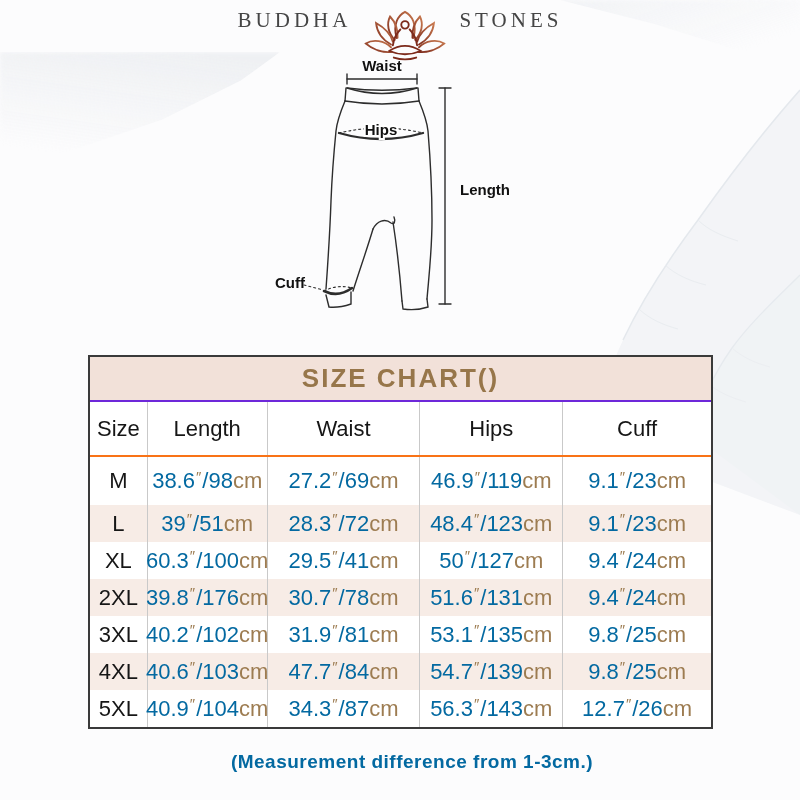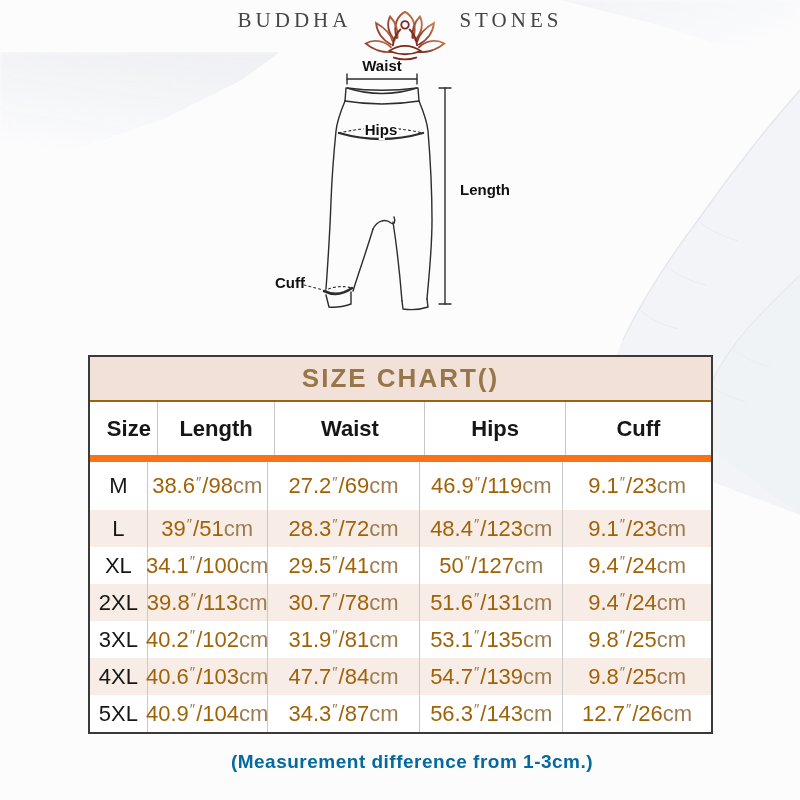--- a/index.html
+++ b/index.html
@@ -36,37 +36,37 @@
   
   .pants{position:absolute;left:250px;top:55px;}
   .diag-label{font-family:"Liberation Sans",sans-serif;font-size:15px;font-weight:bold;fill:#111;}
   
   .chart{
     position:absolute;left:88px;top:355px;width:625px;
     box-sizing:border-box;border:2px solid #3a3a3a;background:#fff;
   }
   .chart-title{
     height:43px;background:var(--title-bar-bg,#f2e1d9);
-    border-bottom:2px solid #a16207;
+    border-bottom:2px solid #6d28d9;
     display:flex;align-items:center;justify-content:center;
     color:var(--title-text,#97764a);font-weight:bold;letter-spacing:2px;
   }
   .t-main{font-size:26px;}
   .t-unit{font-size:19px;letter-spacing:1.5px;padding-top:4px;}
   .grid-row{display:grid;grid-template-columns:9.3% 19.3% 24.6% 23% 23.8%;}
-  .thead{height:53px;border-bottom:7px solid #f97316;font-weight:bold;font-size:22px;padding-left:11px;}
+  .thead{height:53px;border-bottom:2px solid #f97316;font-weight:normal;font-size:22px;}
   .cell{
     display:flex;align-items:center;justify-content:center;
     border-right:1px solid #c9c9c9;min-width:0;
   }
   .cell:last-child{border-right:none;}
   .trow{height:37px;font-size:22px;}
   .trow:first-child{height:48px;}
   .trow.alt{background:var(--row-stripe-bg,#f7ece6);}
-  .num{color:#a16207;}
+  .num{color:#0369a1;}
   .mark{color:var(--unit-text,#9d7c51);font-size:15px;position:relative;top:-5px;margin:0 1px 0 1px;}
   .unit{color:var(--unit-text,#9d7c51);}
   
   .note{
     position:absolute;top:751px;left:12px;width:100%;text-align:center;
     font-size:19px;font-weight:bold;color:#0369a1;letter-spacing:.5px;
   }
 </style>
 </head>
 <body>
@@ -216,21 +216,21 @@
         <div class="cell">
           <span class="num">9.1</span>
           <span class="mark">″</span>
           <span class="num">/23</span>
           <span class="unit">cm</span>
         </div>
       </div>
       <div class="grid-row trow">
         <div class="cell">XL</div>
         <div class="cell">
-          <span class="num">34.1</span>
+          <span class="num">60.3</span>
           <span class="mark">″</span>
           <span class="num">/100</span>
           <span class="unit">cm</span>
         </div>
         <div class="cell">
           <span class="num">29.5</span>
           <span class="mark">″</span>
           <span class="num">/41</span>
           <span class="unit">cm</span>
         </div>
@@ -245,21 +245,21 @@
           <span class="mark">″</span>
           <span class="num">/24</span>
           <span class="unit">cm</span>
         </div>
       </div>
       <div class="grid-row trow alt">
         <div class="cell">2XL</div>
         <div class="cell">
           <span class="num">39.8</span>
           <span class="mark">″</span>
-          <span class="num">/113</span>
+          <span class="num">/176</span>
           <span class="unit">cm</span>
         </div>
         <div class="cell">
           <span class="num">30.7</span>
           <span class="mark">″</span>
           <span class="num">/78</span>
           <span class="unit">cm</span>
         </div>
         <div class="cell">
           <span class="num">51.6</span>

